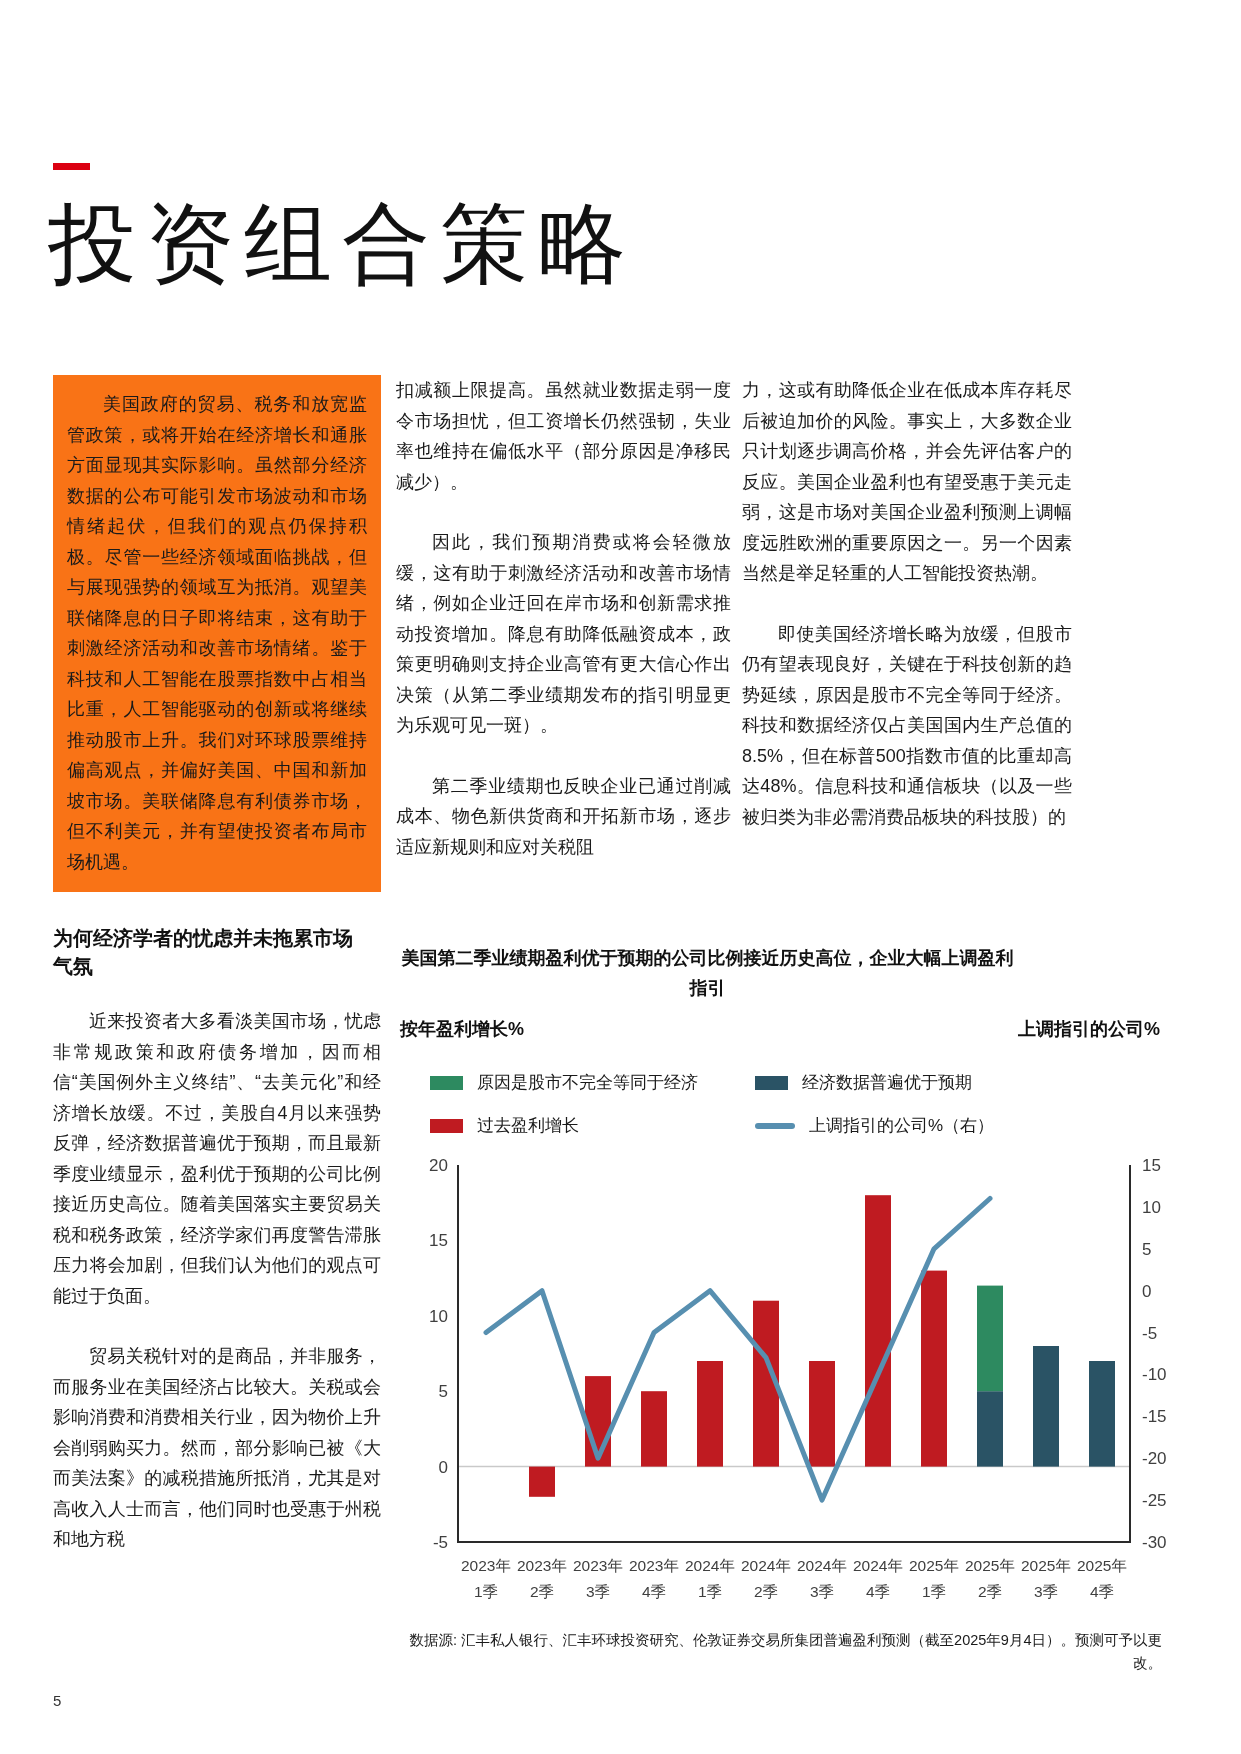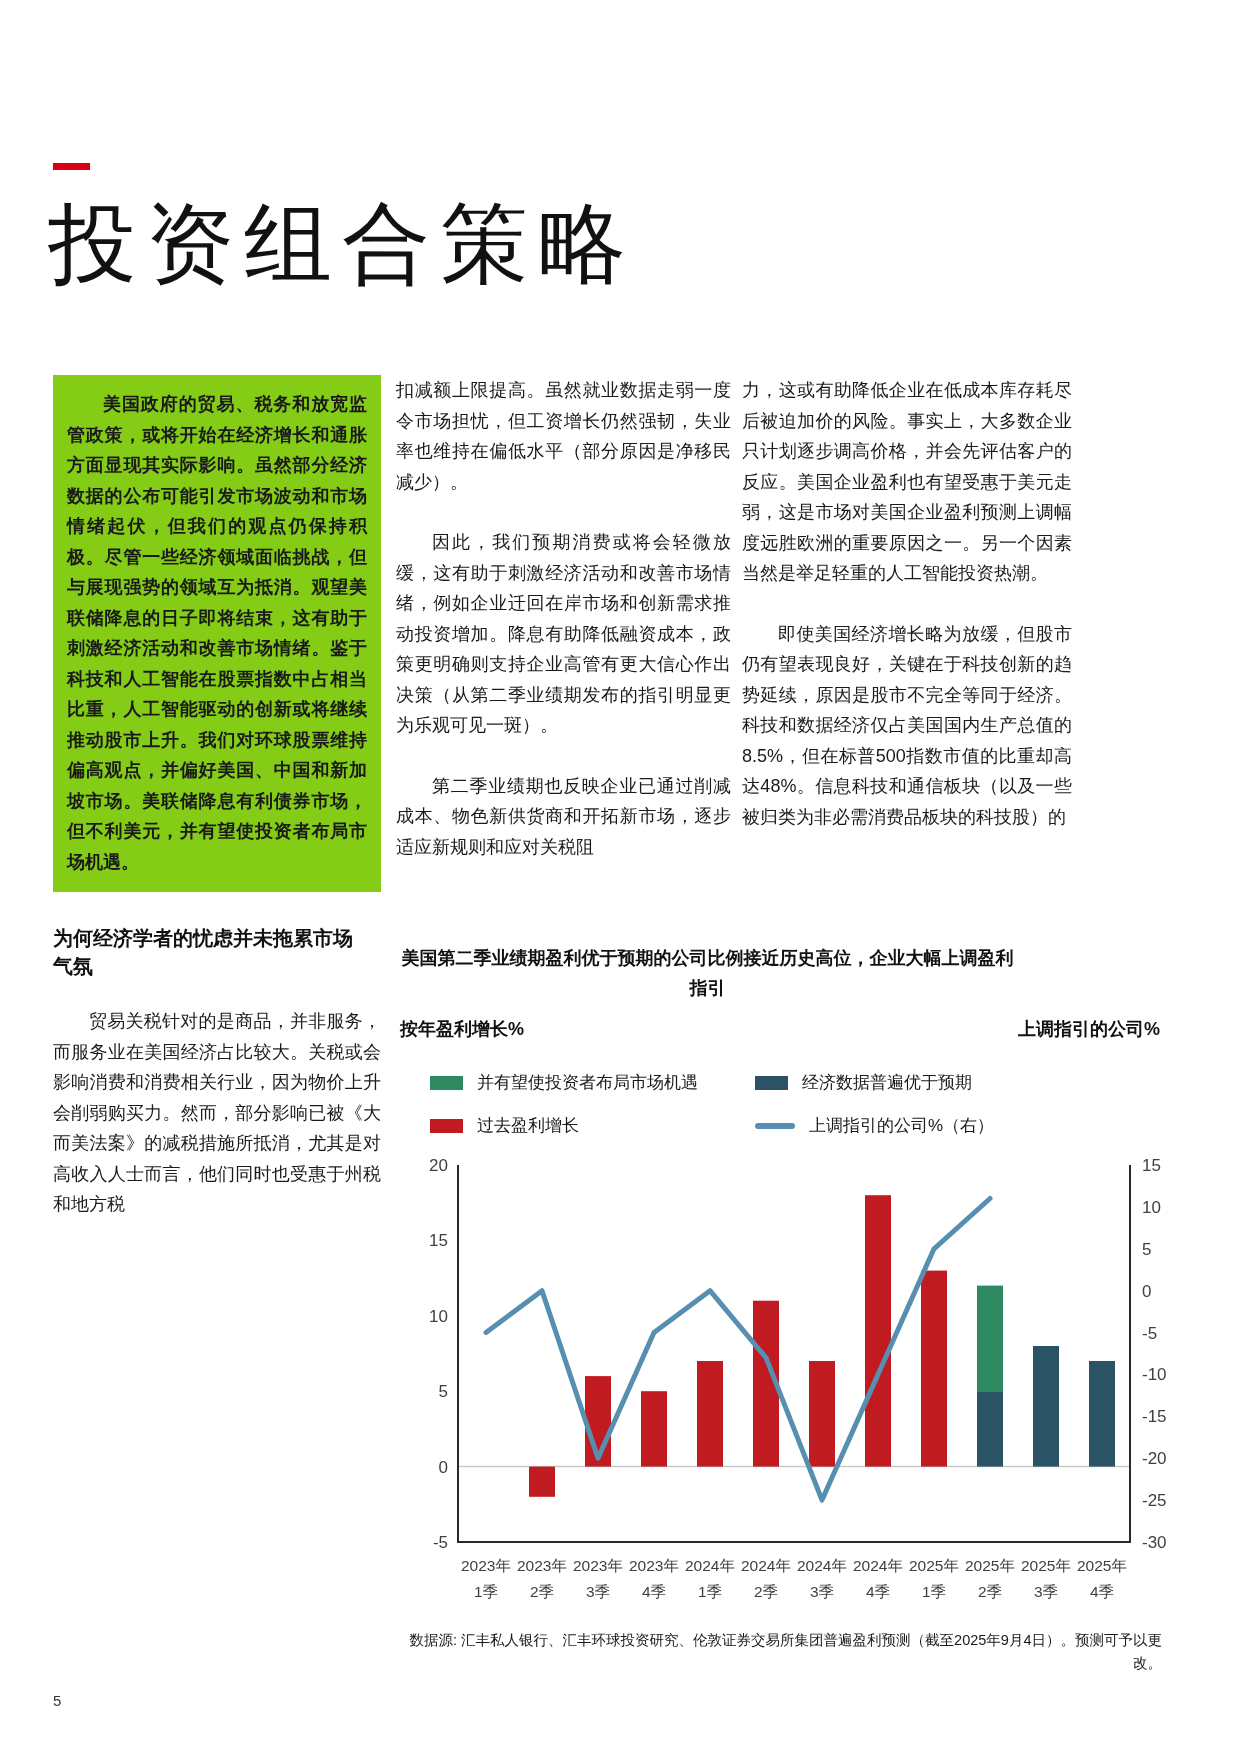--- a/index.html
+++ b/index.html
@@ -10,21 +10,21 @@
   }
   .red-dash { position:absolute; left:53px; top:163px; width:37px; height:7px; background:#db0011; }
   .title {
     position:absolute; left:48px; top:196px; font-size:88px; font-weight:200;
     letter-spacing:10px; line-height:1.1; color:#111; white-space:nowrap;
   }
   .col { position:absolute; top:375px; font-size:18px; line-height:30.5px; text-align:justify; }
   .col1 { left:53px;  width:328px; }
   .col2 { left:396px; width:335px; }
   .col3 { left:742px; width:330px; }
-  .graybox { background:#84cc16; padding:14px 14px 15px 14px;font-weight:bold; }
+  .graybox { background:#f97316; padding:14px 14px 15px 14px; }
   .col p + p { margin-top:30px; }
   .indent { text-indent:2em; }
   .section-heading {
     margin-top:32px; width:312px; font-size:20px; font-weight:bold;
     line-height:28px; text-align:left; color:#111;
   }
   .section-heading + p { margin-top:26px; }
   .figure { position:absolute; left:400px; top:943px; width:775px; }
   .fig-title { width:615px; font-size:18px; font-weight:bold; line-height:30px; color:#111; text-align:center; }
   .units-row {
@@ -51,20 +51,21 @@
 <div class="page">
 
   <div class="red-dash"></div>
   <h1 class="title">投资组合策略</h1>
 
   <div class="col col1">
     <div class="graybox">
       <p class="indent">美国政府的贸易、税务和放宽监管政策，或将开始在经济增长和通胀方面显现其实际影响。虽然部分经济数据的公布可能引发市场波动和市场情绪起伏，但我们的观点仍保持积极。尽管一些经济领域面临挑战，但与展现强势的领域互为抵消。观望美联储降息的日子即将结束，这有助于刺激经济活动和改善市场情绪。鉴于科技和人工智能在股票指数中占相当比重，人工智能驱动的创新或将继续推动股市上升。我们对环球股票维持偏高观点，并偏好美国、中国和新加坡市场。美联储降息有利债券市场，但不利美元，并有望使投资者布局市场机遇。</p>
     </div>
     <h2 class="section-heading">为何经济学者的忧虑并未拖累市场气氛</h2>
+    <p class="indent">近来投资者大多看淡美国市场，忧虑非常规政策和政府债务增加，因而相信“美国例外主义终结”、“去美元化”和经济增长放缓。不过，美股自4月以来强势反弹，经济数据普遍优于预期，而且最新季度业绩显示，盈利优于预期的公司比例接近历史高位。随着美国落实主要贸易关税和税务政策，经济学家们再度警告滞胀压力将会加剧，但我们认为他们的观点可能过于负面。</p>
     <p class="indent">贸易关税针对的是商品，并非服务，而服务业在美国经济占比较大。关税或会影响消费和消费相关行业，因为物价上升会削弱购买力。然而，部分影响已被《大而美法案》的减税措施所抵消，尤其是对高收入人士而言，他们同时也受惠于州税和地方税</p>
   </div>
 
   <div class="col col2">
     <p>扣减额上限提高。虽然就业数据走弱一度令市场担忧，但工资增长仍然强韧，失业率也维持在偏低水平（部分原因是净移民减少）。</p>
     <p class="indent">因此，我们预期消费或将会轻微放缓，这有助于刺激经济活动和改善市场情绪，例如企业迁回在岸市场和创新需求推动投资增加。降息有助降低融资成本，政策更明确则支持企业高管有更大信心作出决策（从第二季业绩期发布的指引明显更为乐观可见一斑）。</p>
     <p class="indent">第二季业绩期也反映企业已通过削减成本、物色新供货商和开拓新市场，逐步适应新规则和应对关税阻</p>
   </div>
 
   <div class="col col3">
@@ -74,21 +75,21 @@
 
   <div class="figure">
     <h3 class="fig-title">美国第二季业绩期盈利优于预期的公司比例接近历史高位，企业大幅上调盈利指引</h3>
     <div class="units-row">
       <span>按年盈利增长%</span>
       <span>上调指引的公司%</span>
     </div>
     <div class="legend">
       <div class="lg-item">
         <span class="sw sw-rect" style="background: rgb(45, 138, 96);"></span>
-        <span>并有望使投资者布局市场机遇</span>
+        <span>原因是股市不完全等同于经济</span>
       </div>
       <div class="lg-item">
         <span class="sw sw-rect" style="background: rgb(42, 83, 101);"></span>
         <span>经济数据普遍优于预期</span>
       </div>
       <div class="lg-item">
         <span class="sw sw-rect" style="background: rgb(191, 27, 33);"></span>
         <span>过去盈利增长</span>
       </div>
       <div class="lg-item">

